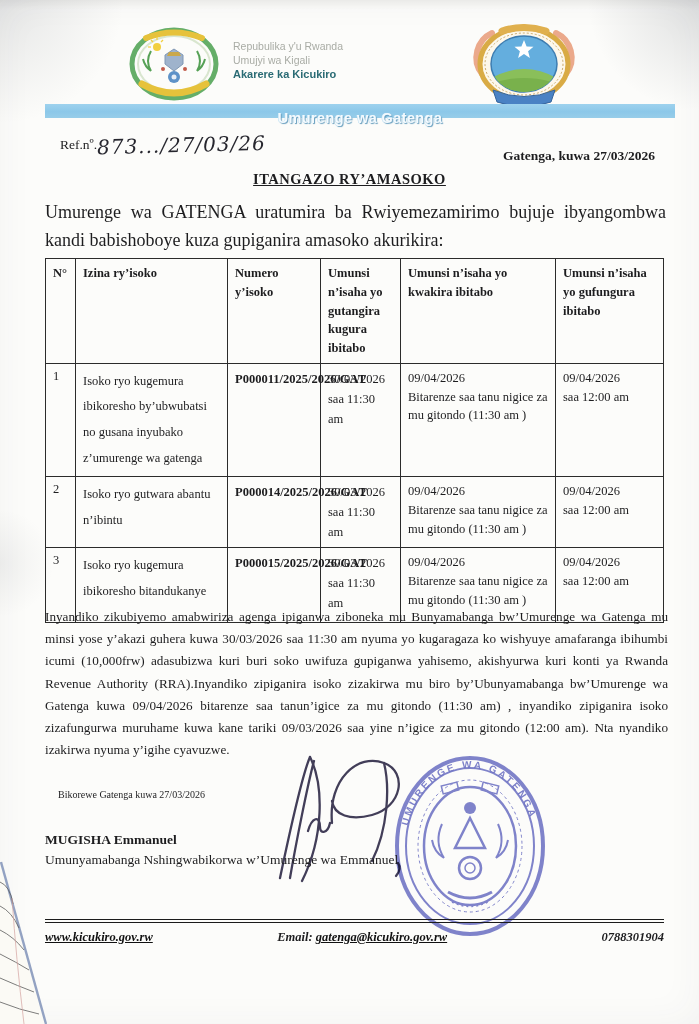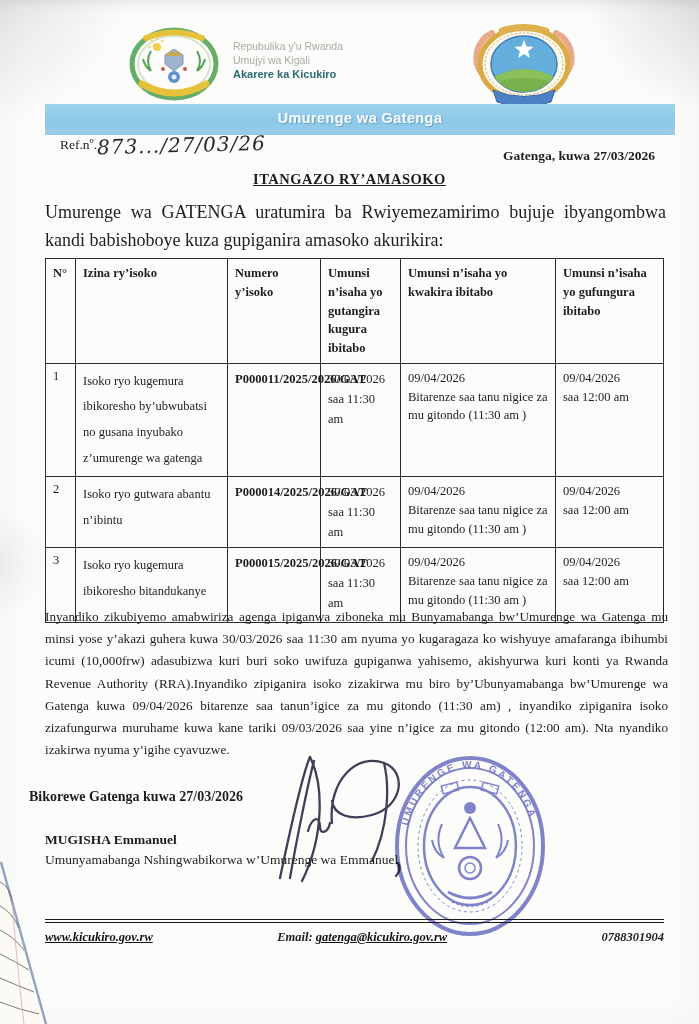--- a/index.html
+++ b/index.html
@@ -23,21 +23,21 @@
   .abs{position:absolute;}
 
   
   .logo-left{left:127px;top:25px;width:94px;height:78px;}
   .org-text{left:233px;top:39px;font-family:"Liberation Sans",sans-serif;line-height:14px;}
   .org-muted{color:#a9aca5;font-size:10.5px;}
   .org-bold{color:#2a6b74;font-size:11px;font-weight:bold;}
   .logo-right{left:468px;top:24px;width:112px;height:86px;}
 
   .banner{
-    left:45px;top:104px;width:630px;height:31px;
+    left:45px;top:104px;width:630px;height:14px;
     background:linear-gradient(180deg,#9ed2ee 0%,#8cc8e9 55%,#97cde9 100%);
     text-align:center;
   }
   .banner-text{
     display:inline-block;margin-top:6px;
     font-family:"Liberation Sans",sans-serif;
     font-size:14.5px;font-weight:bold;color:#f4fafe;
     text-shadow:1px 1px 1px #649cbd, -0.5px -0.5px 0 #bfe2f4;
     letter-spacing:.4px;
   }
@@ -74,21 +74,21 @@
   td.c-num{font-weight:bold;line-height:1.6;}
   td.c-start{line-height:1.6;}
   .cell-line{line-height:1.5;}
   tr.hdr{height:94px;}
   tr.r1{height:96px;}
   tr.r2{height:70px;}
   tr.r3{height:75px;}
 
   .body-par{left:45px;top:606px;width:623px;font-size:13.2px;line-height:1.68;text-align:justify;}
 
-  .done-line{left:29px;top:789px;font-size:14px;font-weight:bold;}
+  .done-line{left:58px;top:789px;font-size:10px;}
   .signatory{left:45px;top:830px;font-size:13.5px;line-height:20px;}
   .sig-name{font-weight:bold;}
 
   .signature{left:250px;top:745px;width:170px;height:140px;mix-blend-mode:multiply;}
   .stamp{left:390px;top:750px;width:160px;height:192px;mix-blend-mode:multiply;opacity:.85;}
 
   
   .footer{
     left:45px;top:919px;width:619px;
     border-top:4px double #1b1b1b;

